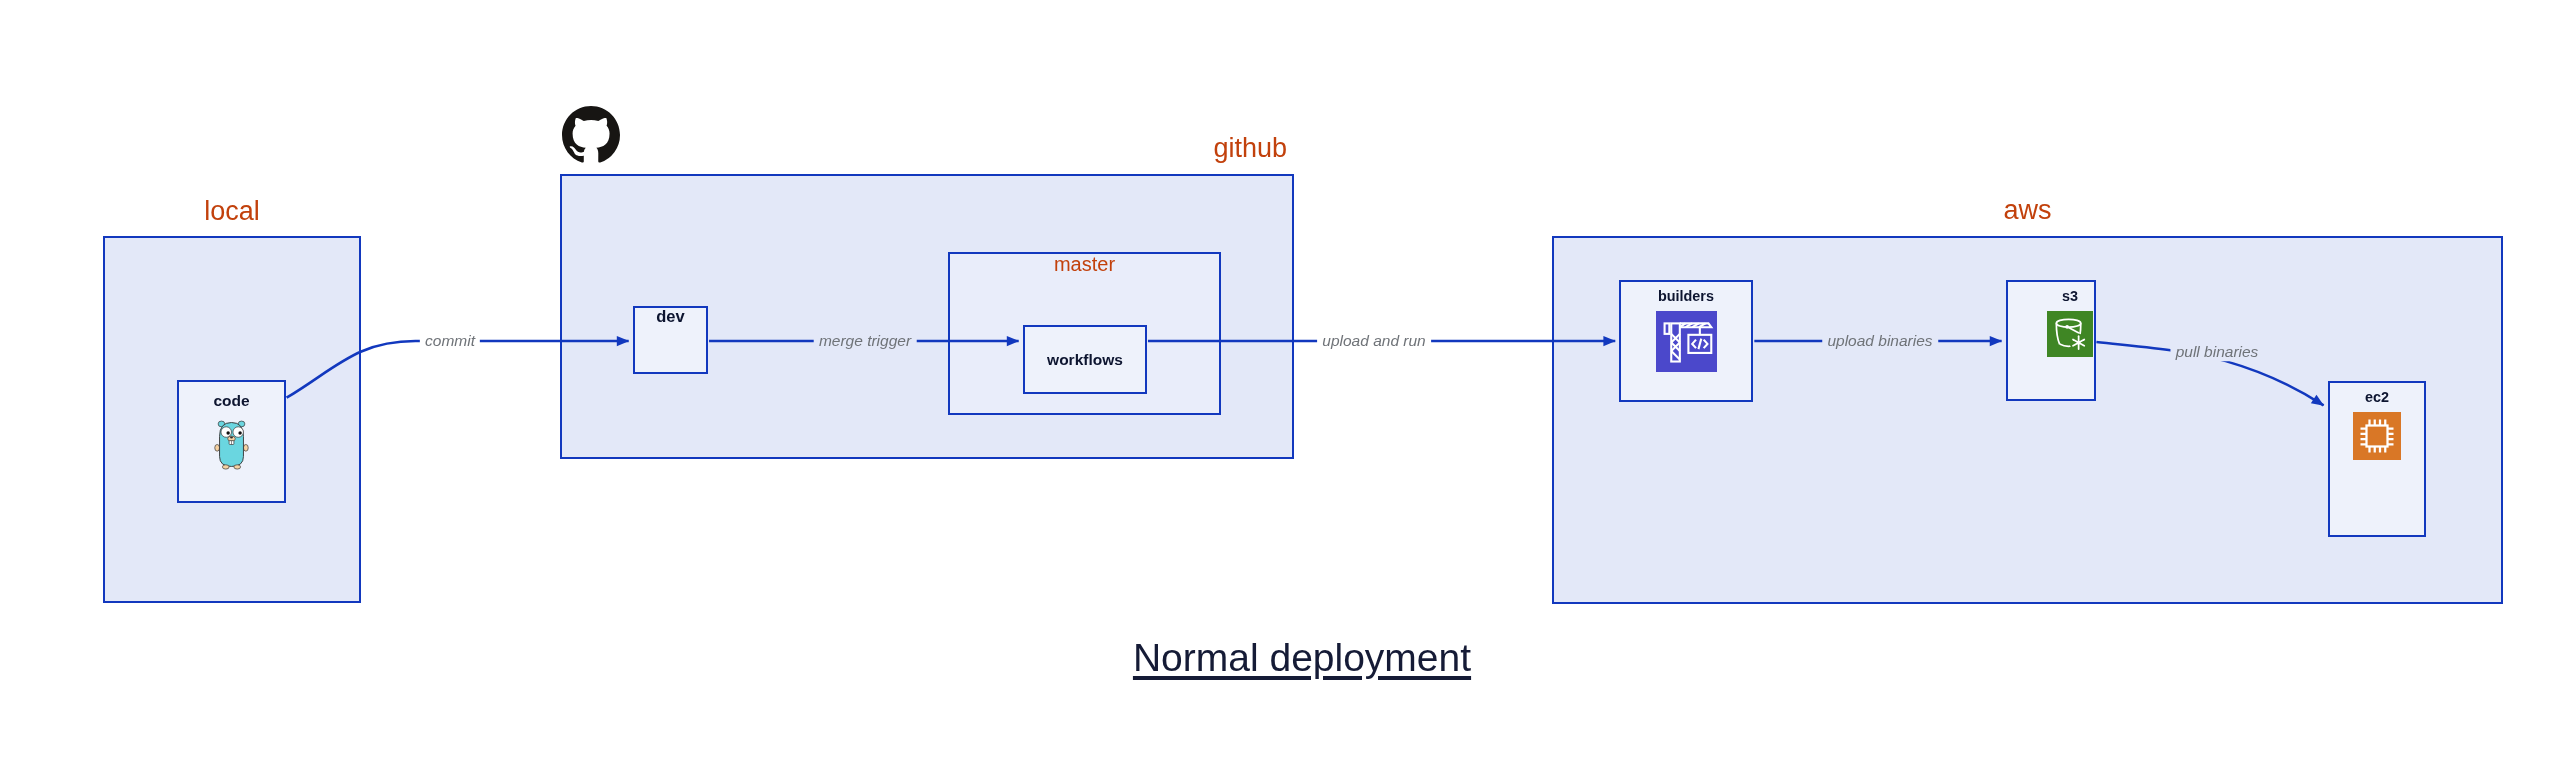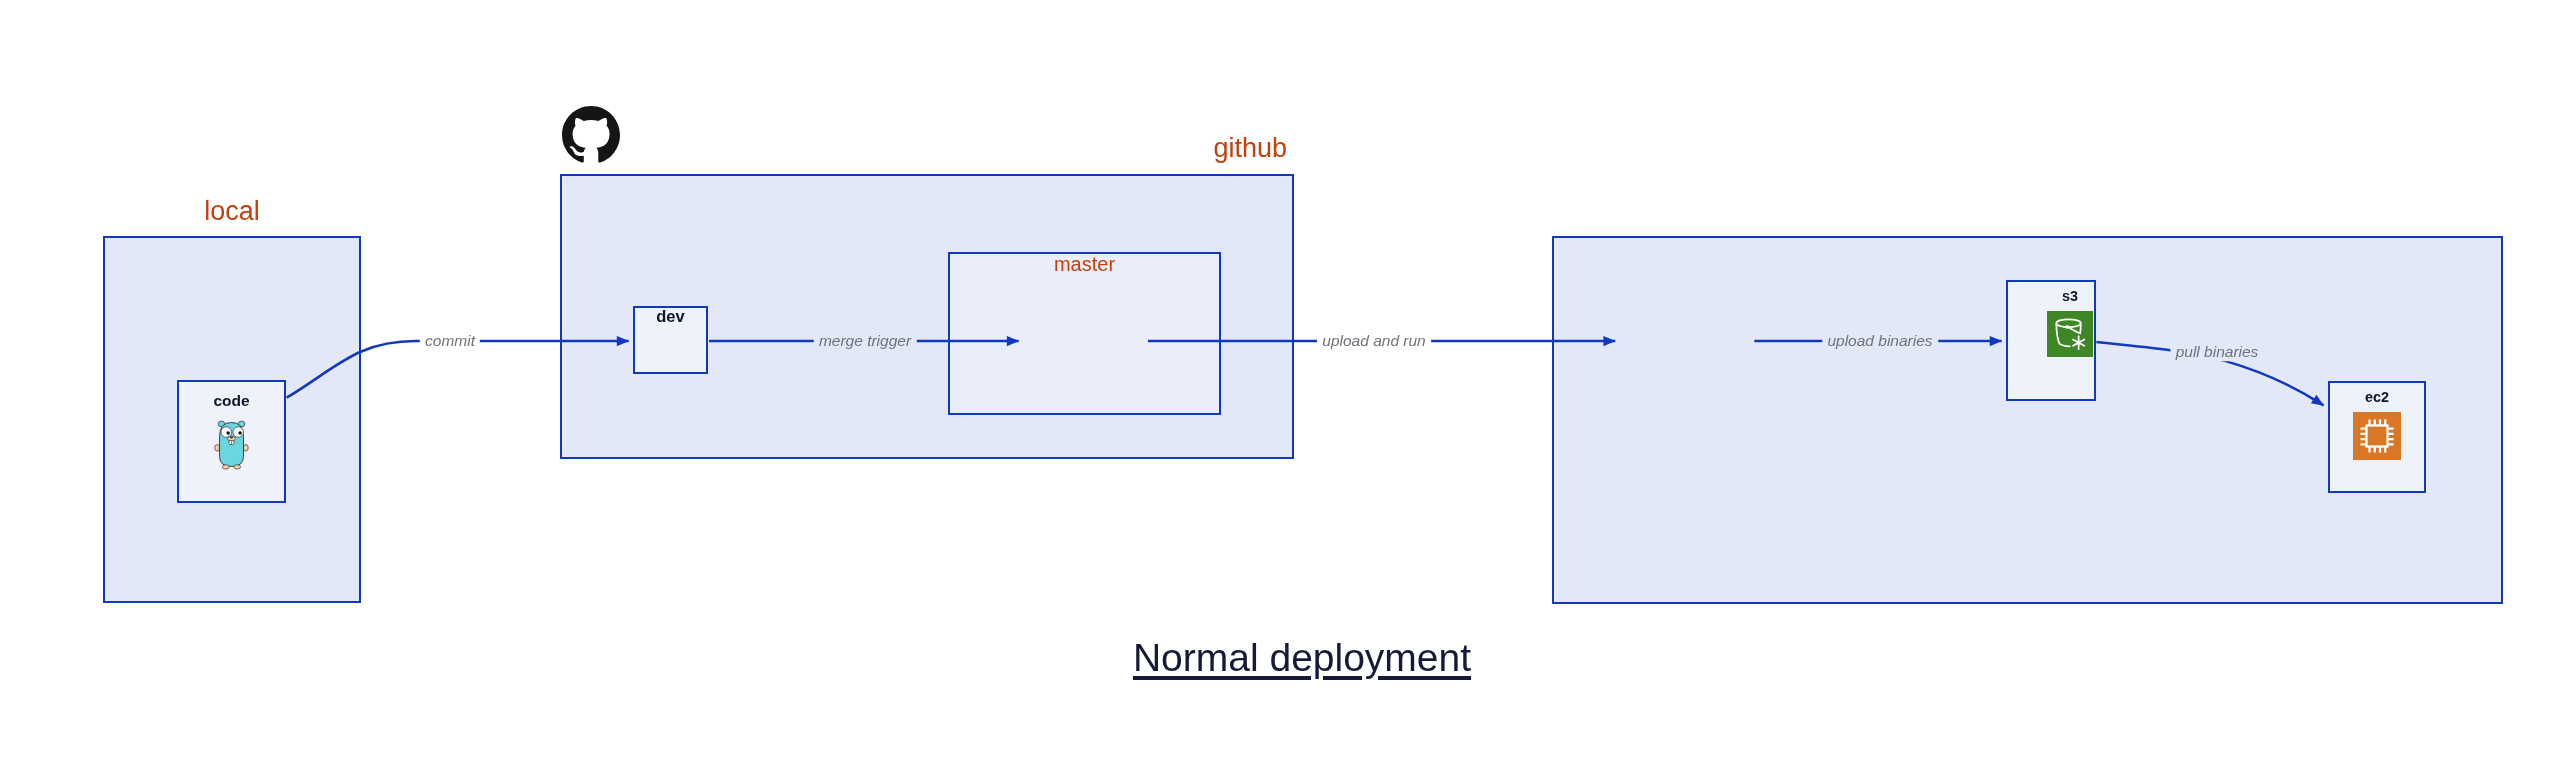--- a/index.html
+++ b/index.html
@@ -25,21 +25,21 @@
 
   
   .node{position:absolute;background:#EEF2FB;border:2.1px solid #1238BE;box-sizing:border-box;
         display:flex;flex-direction:column;align-items:center;}
   .node-label{font-weight:bold;color:#0D1530;font-size:14.4px;line-height:1;}
   #node-code     {left:177px; top:380px;width:109px;height:123px;padding-top:11.3px;gap:8.2px;}
   #node-dev      {left:633px;top:306px;width:75px;height:68px;justify-content:flex-start;}
   #node-workflows{left:1023px;top:325px;width:124px;height:69px;justify-content:center;}
   #node-builders {left:1619px;top:280px;width:134px;height:122px;padding-top:7.2px;gap:7.2px;}
   #node-s3       {left:2006px;top:280px;width:90px;height:121px;padding-top:7.2px;gap:7.2px;padding-left:38px;}
-  #node-ec2      {left:2328px;top:381px;width:98px;height:112px;padding-top:7.2px;gap:7.2px;}
+  #node-ec2      {left:2328px;top:381px;width:98px;height:156px;padding-top:7.2px;gap:7.2px;}
   #node-dev .node-label{font-size:16.5px;}
   #node-workflows .node-label{font-size:15.5px;}
   #node-code .node-label{font-size:15.5px;}
 
   
   #github-logo{position:absolute;left:562px;top:106px;width:58px;height:58px;}
 
   
   svg.edges{position:absolute;left:0;top:0;width:2604px;height:781px;pointer-events:none;}
   svg.edges path.edge{fill:none;stroke:#1238BE;stroke-width:5px;}
@@ -64,20 +64,21 @@
 <div class="canvas">
 
   <div class="container" id="box-local"></div>
   <div class="container" id="box-github"></div>
   <div class="container" id="box-master"></div>
   <div class="container" id="box-aws"></div>
 
   <div class="container-label" id="label-local">local</div>
   <div class="container-label" id="label-github">github</div>
   <div class="container-label" id="label-master">master</div>
+  <div class="container-label" id="label-aws">aws</div>
 
   <div id="github-logo">
     <svg viewBox="0 0 16 16" width="58" height="58" aria-hidden="true">
       <path fill="#171513" fill-rule="evenodd" d="M8 0C3.58 0 0 3.58 0 8c0 3.54 2.29 6.53 5.47 7.59.4.07.55-.17.55-.38 0-.19-.01-.82-.01-1.49-2.01.37-2.53-.49-2.69-.94-.09-.23-.48-.94-.82-1.13-.28-.15-.68-.52-.01-.53.63-.01 1.08.58 1.23.82.72 1.21 1.87.87 2.33.66.07-.52.28-.87.51-1.07-1.78-.2-3.64-.89-3.64-3.95 0-.87.31-1.59.82-2.15-.08-.2-.36-1.02.08-2.12 0 0 .67-.21 2.2.82.64-.18 1.32-.27 2-.27s1.36.09 2 .27c1.53-1.04 2.2-.82 2.2-.82.44 1.1.16 1.92.08 2.12.51.56.82 1.27.82 2.15 0 3.07-1.87 3.75-3.65 3.95.29.25.54.73.54 1.48 0 1.07-.01 1.93-.01 2.2 0 .21.15.46.55.38A8.01 8.01 0 0 0 16 8c0-4.42-3.58-8-8-8z"></path>
     </svg>
   </div>
 
   <div class="node" id="node-code">
     <div class="node-label">code</div>
     <span>
@@ -98,21 +99,44 @@
         <ellipse cx="33" cy="104" rx="7" ry="4.5" fill="#F6D2A2" stroke="#3B3B3B" stroke-width="1.5"></ellipse>
         <ellipse cx="57" cy="104" rx="7" ry="4.5" fill="#F6D2A2" stroke="#3B3B3B" stroke-width="1.5"></ellipse>
       </svg>
     </span>
   </div>
 
   <div class="node" id="node-dev">
     <div class="node-label">dev</div>
   </div>
 
-
+  <div class="node" id="node-workflows">
+    <div class="node-label">workflows</div>
+  </div>
+
+  <div class="node" id="node-builders">
+    <div class="node-label">builders</div>
+    <span>
+      <svg viewBox="0 0 64 64" width="61" height="61" aria-hidden="true">
+        <rect width="64" height="64" fill="#4B48CB"></rect>
+        <g fill="none" stroke="#ffffff" stroke-width="2.2">
+          <rect x="9" y="13" width="5" height="11"></rect>
+          <rect x="16" y="13" width="9" height="40"></rect>
+          <path d="M16 24 L25 33 M25 24 L16 33 M16 33 L25 42 M25 33 L16 42 M16 42 L25 51"></path>
+          <path d="M25 13 L55 13 L58 17 L25 17"></path>
+          <path d="M25 17 L31 13 M31 17 L38 13 M38 17 L45 13 M45 17 L52 13"></path>
+          <path d="M46 17 L46 25"></path>
+          <rect x="34" y="25" width="24" height="19"></rect>
+          <path d="M42 30 L38 34.5 L42 39"></path>
+          <path d="M44.5 40 L47.5 29"></path>
+          <path d="M50 30 L54 34.5 L50 39"></path>
+        </g>
+      </svg>
+    </span>
+  </div>
 
   <div class="node" id="node-s3">
     <div class="node-label">s3</div>
     <span>
       <svg viewBox="0 0 64 64" width="46" height="46" aria-hidden="true">
         <rect width="64" height="64" fill="#3F8624"></rect>
         <g fill="none" stroke="#ffffff" stroke-width="2.4">
           <ellipse cx="30" cy="17" rx="17" ry="5.5"></ellipse>
           <path d="M13 17 C13 30 15 40 17.5 46"></path>
           <path d="M47 17 C47 30 45 40 42.5 46"></path>

